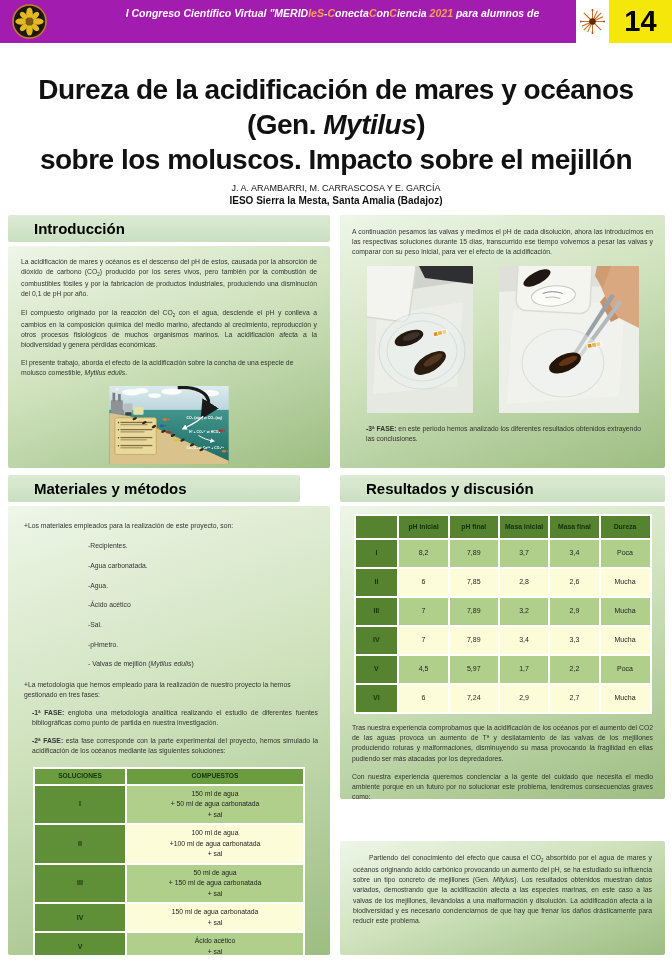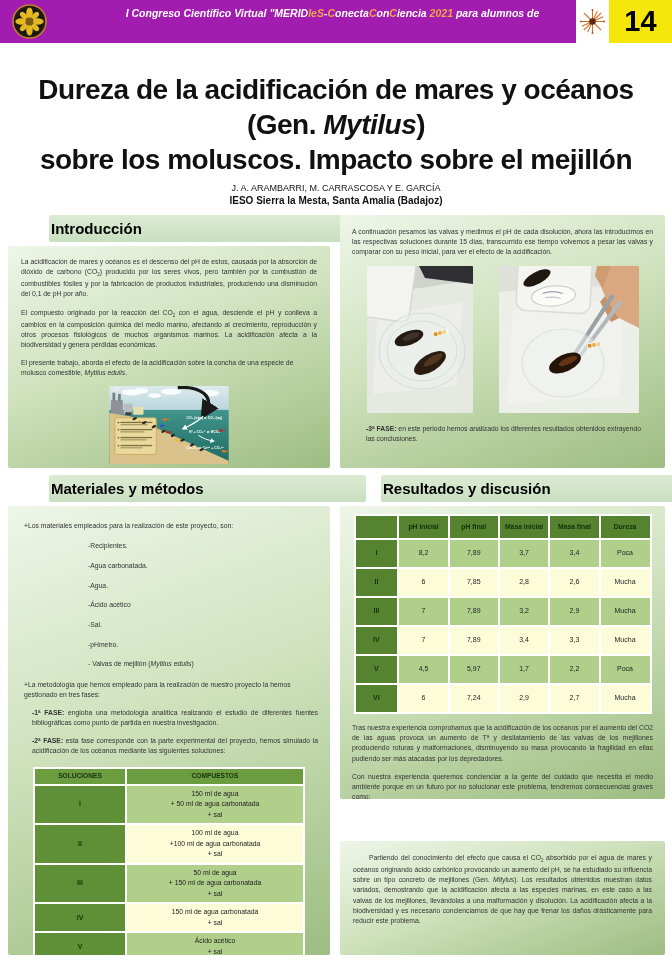--- a/index.html
+++ b/index.html
@@ -23,28 +23,28 @@
   .main-title{margin:0;font-size:28px;line-height:35px;font-weight:bold;letter-spacing:-0.5px;}
   .authors{margin-top:6px;font-size:9px;font-weight:normal;}
   .affil{margin-top:2px;font-size:10px;font-weight:bold;}
   .seg-i{font-style:italic;}
   .seg-b{font-weight:bold;}
   .seg-sub{vertical-align:sub;font-size:65%;}
 
   
   .sec-h{position:absolute;height:27px;box-sizing:border-box;border-radius:2px;
          background:linear-gradient(180deg,#dcebd4 0%,#c9dfc0 100%);
-         color:#000;font-weight:bold;font-size:15px;line-height:27px;padding-left:2px;margin-left:41px;}
+         color:#000;font-weight:bold;font-size:15px;line-height:27px;padding-left:26px;}
   .sec-b{position:absolute;box-sizing:border-box;border-radius:2px;overflow:hidden;
          background:linear-gradient(160deg,#eef6e8 0%,#cfe2bd 45%,#9dbd82 100%);
          color:#333;font-size:6.8px;line-height:1.5;}
   .h-intro{left:8px;top:215px;width:322px;}
   .b-intro{left:8px;top:246px;width:322px;height:222px;padding:11px 13px;}
   .b-proc {left:340px;top:215px;width:325px;height:253px;padding:12px 12px;}
-  .h-mat  {left:8px;top:475px;width:317px;}
+  .h-mat  {left:8px;top:475px;width:292px;}
   .b-mat  {left:8px;top:506px;width:322px;height:449px;padding:13px 12px;}
   .h-res  {left:340px;top:475px;width:325px;}
   .b-res  {left:340px;top:506px;width:325px;height:293px;padding:6px 12px 8px;}
   .h-sum  {left:340px;top:810px;width:325px;}
   .b-sum  {left:340px;top:841px;width:325px;height:114px;padding:12px 13px;}
 
   .para{margin:0 0 8px 0;}
   .j{text-align:justify;}
   .indent{margin-left:12px;}
   .illus-wrap{text-align:center;margin:2px 0 6px;}

